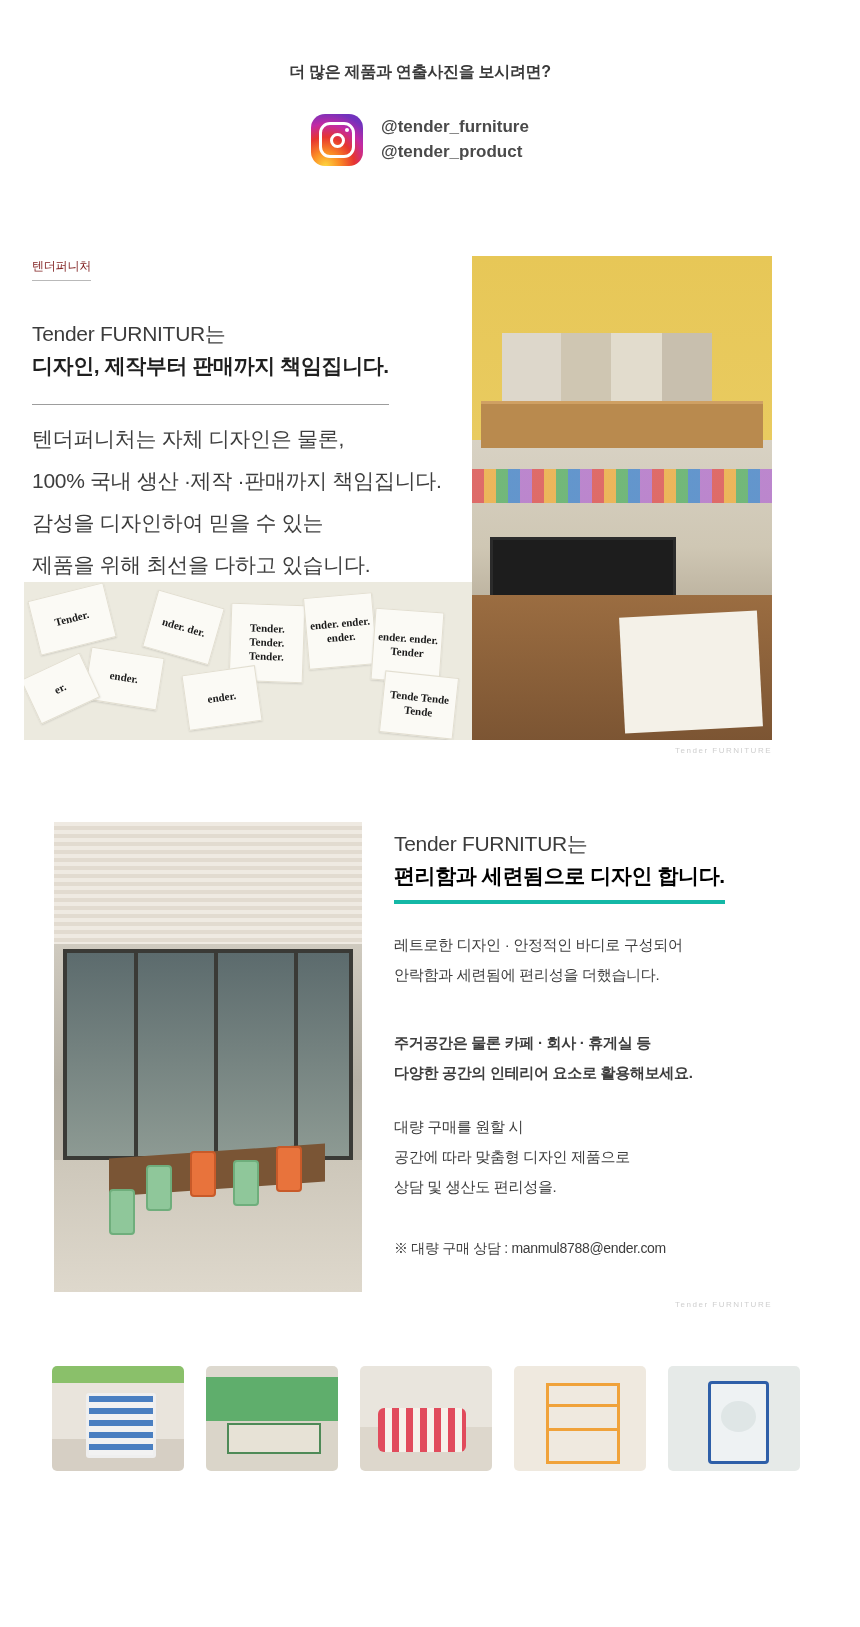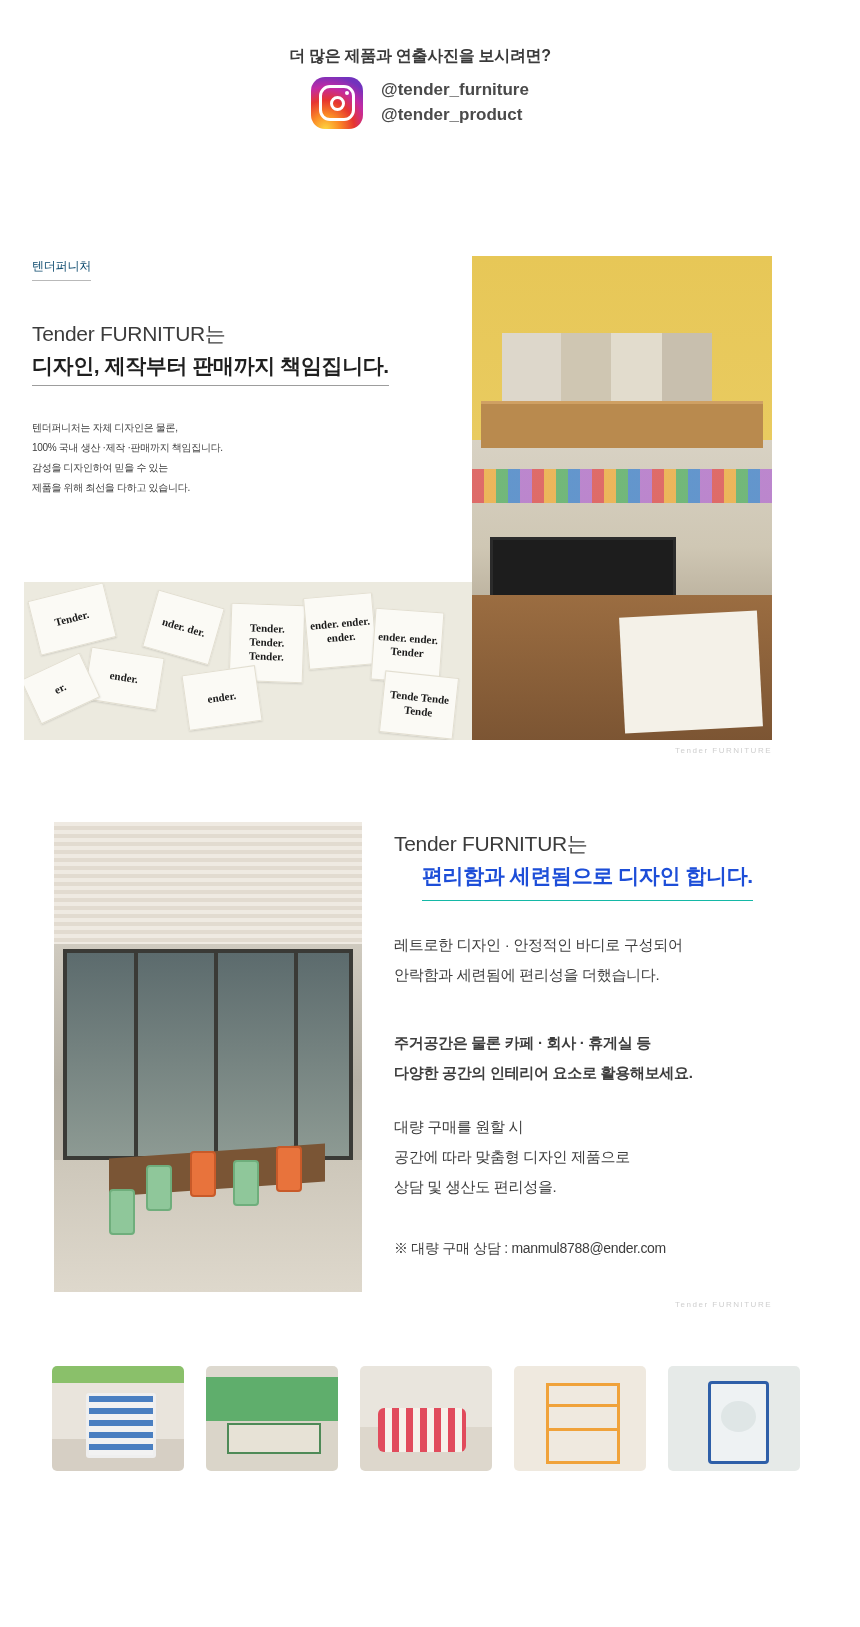--- a/index.html
+++ b/index.html
@@ -12,33 +12,33 @@
     height: 1627px;
     position: relative;
     font-family: "Liberation Sans", sans-serif;
     color: #2b2b2b;
     overflow: hidden;
   }
 
   
   .insta-block {
     position: absolute;
-    left: 0; top: 0;
+    left: 0; top: 16px;
     width: 840px;
     text-align: center;
   }
   .insta-question {
     margin-top: 46px;
     font-size: 16px;
     font-weight: bold;
     color: #3a3a3a;
     letter-spacing: -0.3px;
   }
   .insta-row {
-    margin-top: 10px;
+    margin-top: 31px;
     display: flex;
     justify-content: center;
     align-items: center;
     gap: 18px;
   }
   .insta-icon {
     width: 52px;
     height: 52px;
     border-radius: 14px;
     background:
@@ -78,48 +78,48 @@
     line-height: 1.45;
     color: #4a4a4a;
     font-weight: 600;
   }
 
   
   .sec1-tag {
     position: absolute;
     left: 32px; top: 258px;
     font-size: 12px;
-    color: #0c4a6e;
+    color: #7f1d1d;
     padding-bottom: 5px;
     border-bottom: 1px solid #b9b9b9;
     letter-spacing: -0.2px;
     text-align: right;
   }
   .sec1-head1 {
     position: absolute;
     left: 32px; top: 320px;
     font-size: 21px;
     color: #3c3c3c;
     letter-spacing: -0.3px;
   }
   .sec1-head2 {
     position: absolute;
     left: 32px; top: 352px;
     font-size: 21px;
     font-weight: bold;
     color: #1f1f1f;
     letter-spacing: -0.4px;
-    padding-bottom: 5px;
+    padding-bottom: 24px;
     border-bottom: 1px solid #9d9d9d;
     display: inline-block;
   }
   .sec1-body {
     position: absolute;
     left: 32px; top: 418px;
-    font-size: 10px;
+    font-size: 21px;
     line-height: 2.0;
     color: #3d3d3d;
     letter-spacing: -0.3px;
   }
 
   
   .ph-studio {
     position: absolute;
     left: 472px; top: 256px;
     width: 300px; height: 484px;
@@ -156,26 +156,25 @@
     left: 394px; top: 830px;
     font-size: 21px;
     color: #3c3c3c;
     letter-spacing: -0.3px;
   }
   .sec2-head2 {
     position: absolute;
     left: 394px; top: 862px;
     font-size: 21px;
     font-weight: bold;
-    color: #1d4ed8;
+    color: #000000;
     letter-spacing: -0.4px;
     padding-bottom: 10px;
-    border-bottom: 1px solid #14b8a6;
+    border-bottom: 4px solid #14b8a6;
     display: inline-block;
-    margin-left: 28px;
   }
   .sec2-p {
     position: absolute;
     left: 394px;
     font-size: 15px;
     line-height: 2.0;
     color: #3d3d3d;
     letter-spacing: -0.3px;
   }
   .sec2-p1 { top: 930px; }

